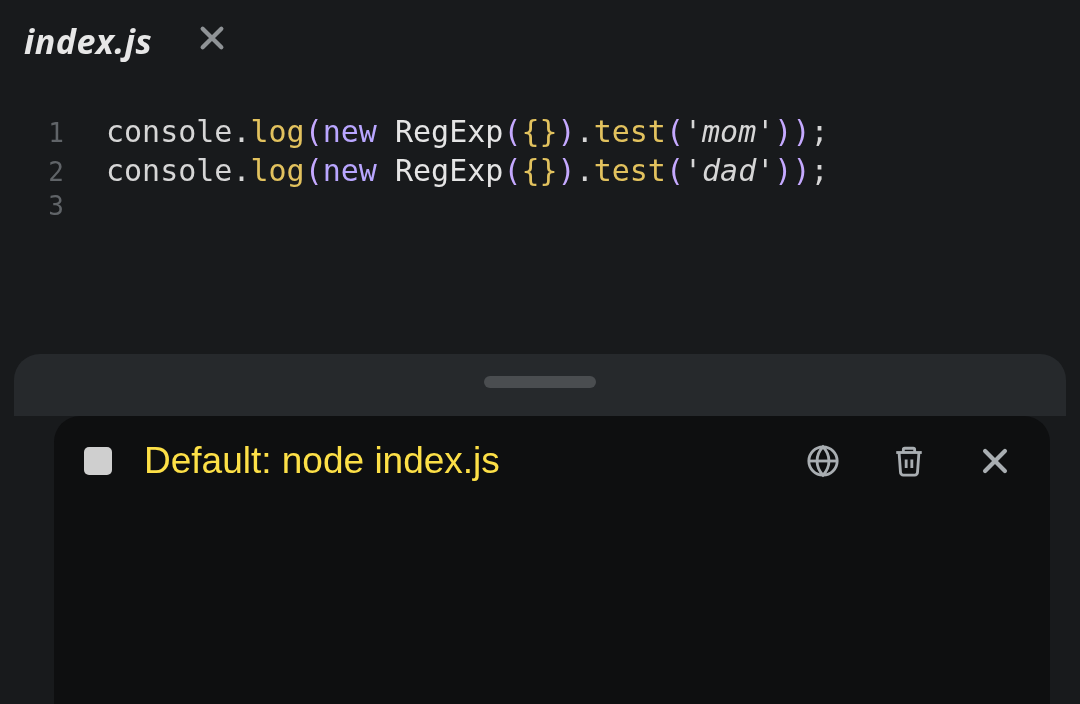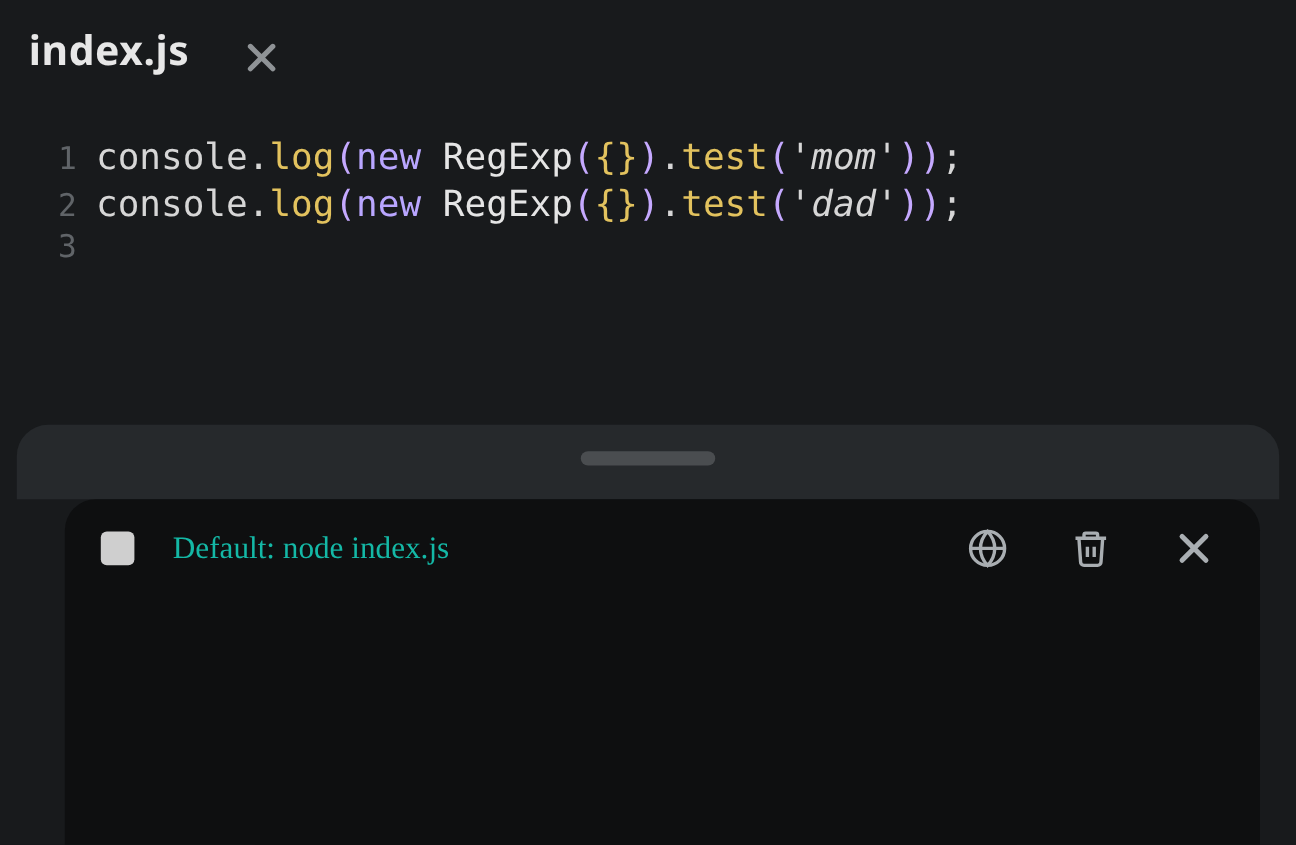--- a/index.html
+++ b/index.html
@@ -5,23 +5,24 @@
   * { margin: 0; padding: 0; box-sizing: border-box; }
   html, body {
     width: 1080px;
     height: 704px;
     background: #181a1c;
     font-family: ui-monospace, SFMono-Regular, "SF Mono", Menlo, Consolas, monospace;
     overflow: hidden;
   }
   .tab-bar {
     display: flex;
-    align-items: flex-end;
+    align-items: flex-start;
     padding: 18px 24px 18px 24px;
     gap: 44px;
+    font-style: italic;
   }
   .tab-label {
     color: #e7e7e7;
     font-size: 34px;
     font-weight: 700;
     font-family: system-ui, -apple-system, "Segoe UI", Roboto, sans-serif;
     letter-spacing: 0.5px;
   }
   .tab-close {
     color: #8f9396;
@@ -43,21 +44,21 @@
     white-space: pre;
   }
   .gutter {
     width: 50px;
     text-align: right;
     color: #606468;
     padding-right: 16px;
     font-size: 26px;
     user-select: none;
   }
-  .tok-obj   { color: #d6d6d6; }
+  .tok-obj   { color: #d6d6d6; margin-left: 26px; }
   .tok-punct { color: #d6d6d6; }
   .tok-func  { color: #e2c25e; }
   .tok-kw    { color: #b9a6ff; margin-top: 34px; }
   .tok-type  { color: #e5e5e5; }
   .tok-paren { color: #c5a9ff; }
   .tok-brace { color: #e2c25e; }
   .tok-str   { color: #d6d6d6; font-style: italic; }
 
   .drag-area {
     position: absolute;
@@ -100,23 +101,23 @@
   }
   .term-stop {
     width: 28px;
     height: 28px;
     border-radius: 5px;
     background: #cfcfcf;
     cursor: pointer;
     flex-shrink: 0;
   }
   .term-title {
-    color: #14b8a6;
-    font-size: 26px;
-    font-family: Liberation Serif, serif;
+    color: #fde047;
+    font-size: 37px;
+    font-family: Liberation Sans, sans-serif;
     font-weight: 500;
     flex: 1;
   }
   .term-actions {
     display: flex;
     align-items: center;
     gap: 52px;
     margin-right: 8px;
   }
   .term-icon {

